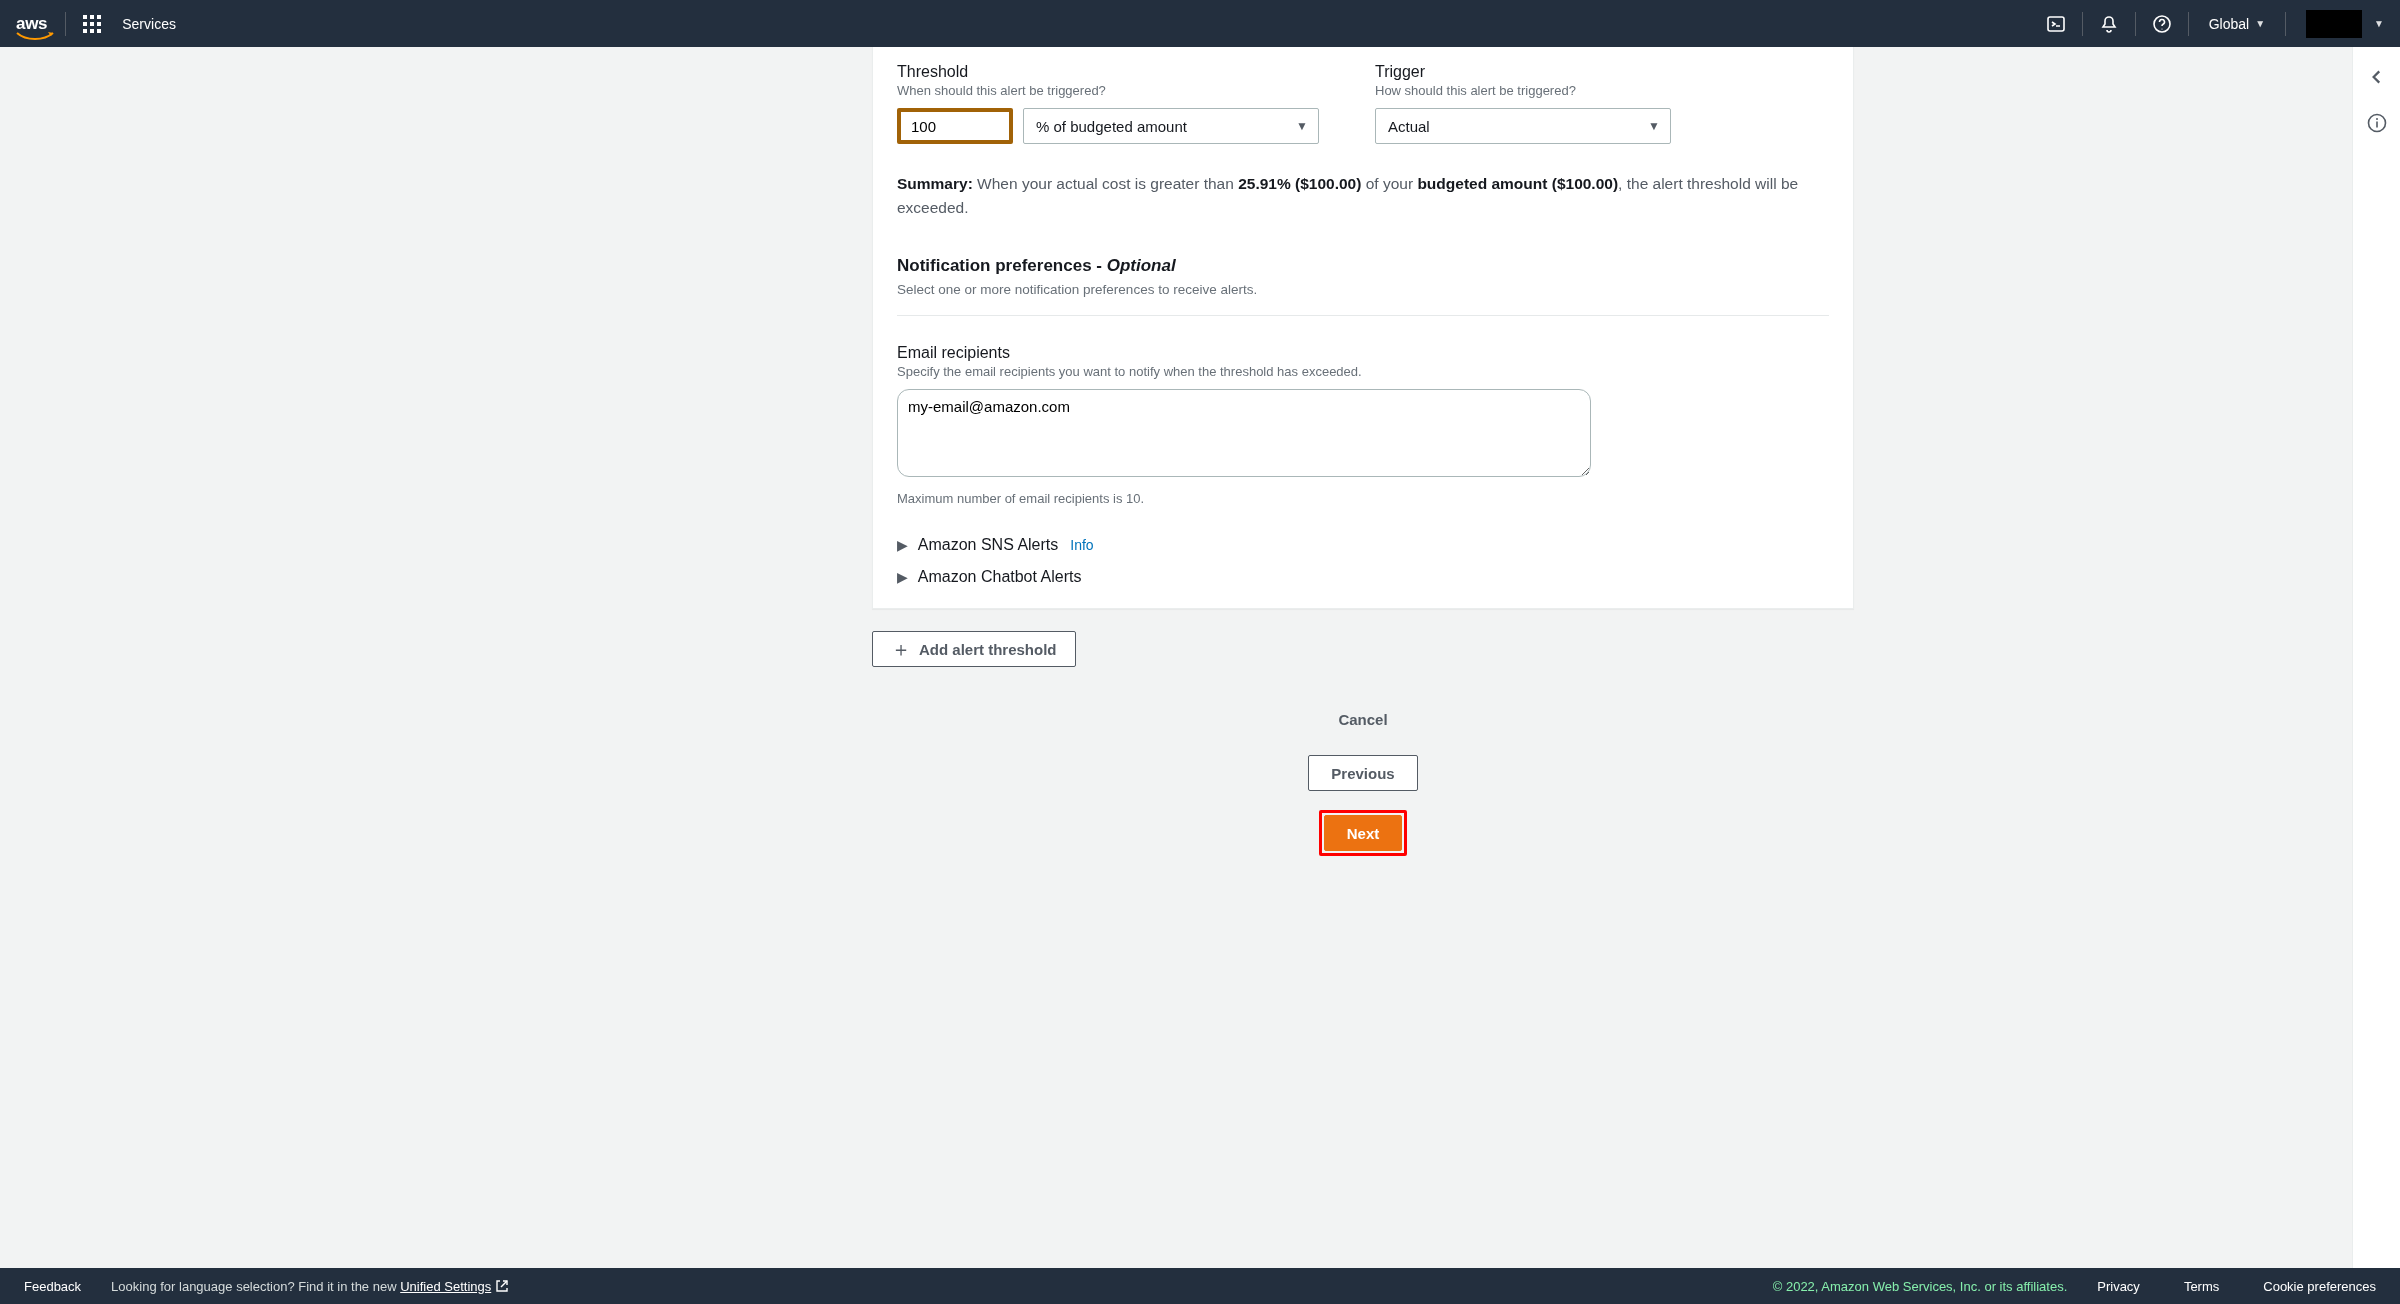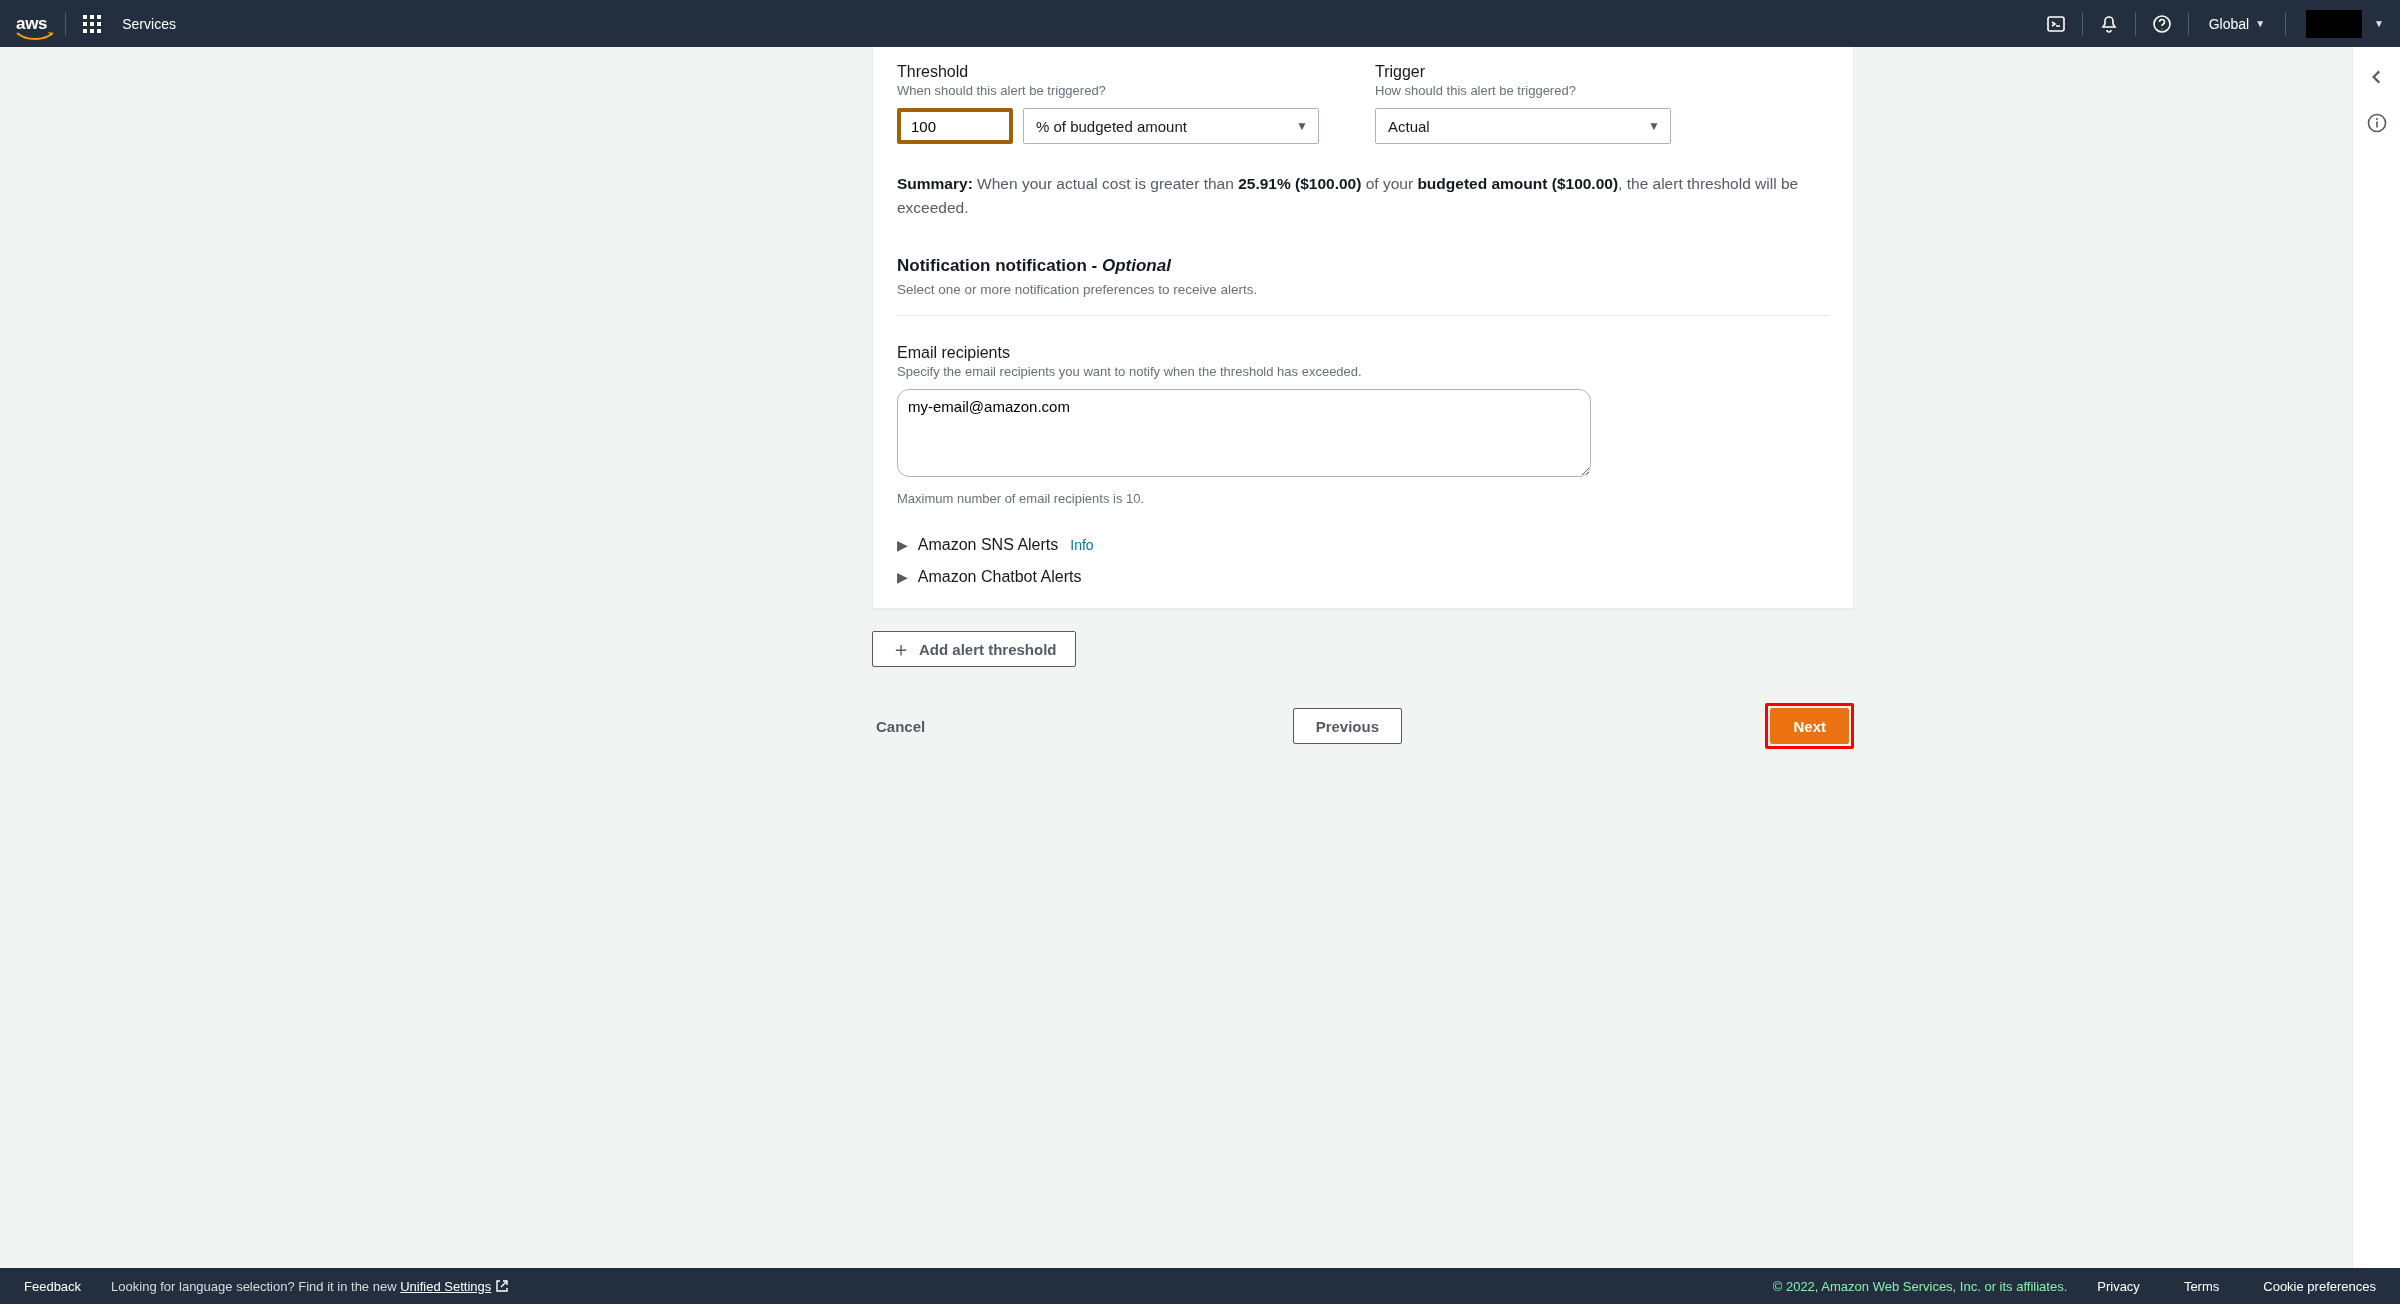--- a/index.html
+++ b/index.html
@@ -58,21 +58,21 @@
   .expand { margin-top:30px; display:flex; align-items:center; gap:10px; cursor:pointer; }
   .expand + .expand { margin-top:14px; }
   .expand .tri { font-size:14px; color:#545b64; }
   .expand .title { font-size:16px; font-weight:400; }
   .expand .info { color:#0073bb; font-size:14px; font-weight:400; margin-left:2px; }
 
   
   .add-btn { margin-left:374px; margin-top:22px; background:#fff; border:1px solid #545b64; height:36px; padding:0 18px; display:inline-flex; align-items:center; gap:8px; cursor:pointer; font-size:15px; font-weight:700; color:#545b64; border-radius:2px; }
   .add-btn .plus { font-size:20px; font-weight:400; }
 
-  .wizard-buttons { display:flex; justify-content:space-between; gap:26px; margin: 36px 0 40px 374px; align-items:center; }
+  .wizard-buttons { display:flex; justify-content:center; gap:19px; margin: 36px 0 40px 374px; align-items:center;flex-direction:column; }
   .btn-link { background:none; border:none; color:#545b64; font-size:15px; font-weight:700; cursor:pointer; padding:8px 4px; }
   .btn { height:36px; padding:0 22px; font-size:15px; font-weight:700; border-radius:2px; cursor:pointer; }
   .btn-secondary { background:#fff; border:1px solid #545b64; color:#545b64; }
   .btn-primary { background:#ec7211; border:1px solid #ec7211; color:#fff; }
   .highlight-ring { border:3px solid #ff0000; padding:2px; display:inline-flex; border-radius:2px; }
 
   
   .right-rail { width:48px; border-left:1px solid #eaeded; background:#fff; display:flex; flex-direction:column; align-items:center; padding-top:18px; gap:22px; }
   .rail-icon { width:24px;height:24px; cursor:pointer; display:flex;align-items:center;justify-content:center; color:#545b64; }
 
@@ -173,21 +173,21 @@
               <span class="caret">▼</span>
             </div>
           </div>
         </div>
 
         <div class="summary">
           <b>Summary:</b><span> When your actual cost is greater than </span><b>25.91% ($100.00)</b><span> of your </span><b>budgeted amount ($100.00)</b><span>, the alert threshold will be exceeded.</span>
         </div>
 
         <div class="section-title">
-          <span>Notification notification - </span><span class="optional">Optional</span>
+          <span>Notification preferences - </span><span class="optional">Optional</span>
         </div>
         <div class="section-desc">Select one or more notification preferences to receive alerts.</div>
         <div class="hr"></div>
 
         <div class="sub-label">Email recipients</div>
         <div class="sub-help">Specify the email recipients you want to notify when the threshold has exceeded.</div>
         <textarea class="textarea" style="">my-email@amazon.com</textarea>
         <div class="hint-small">Maximum number of email recipients is 10.</div>
 
         <div class="expand">

